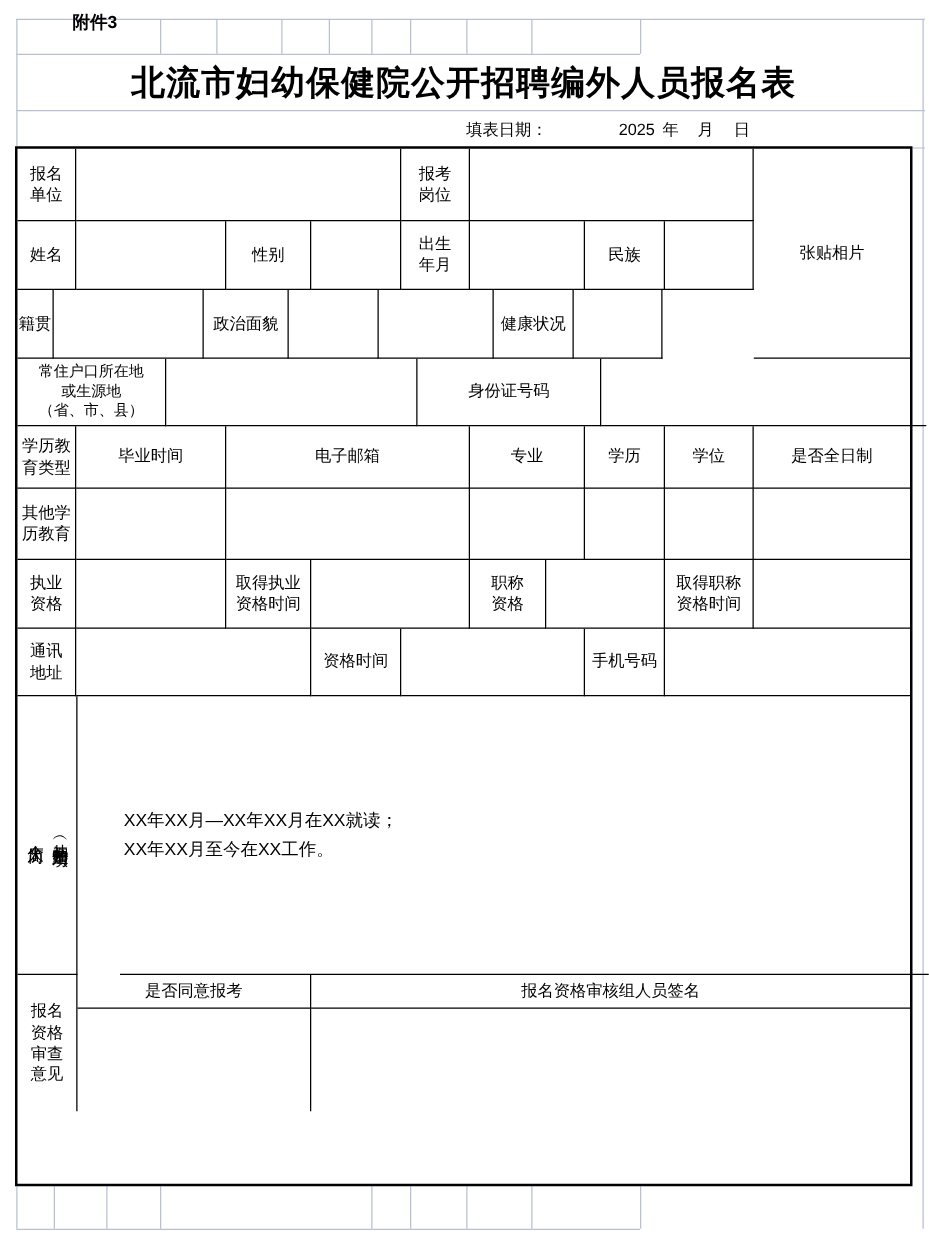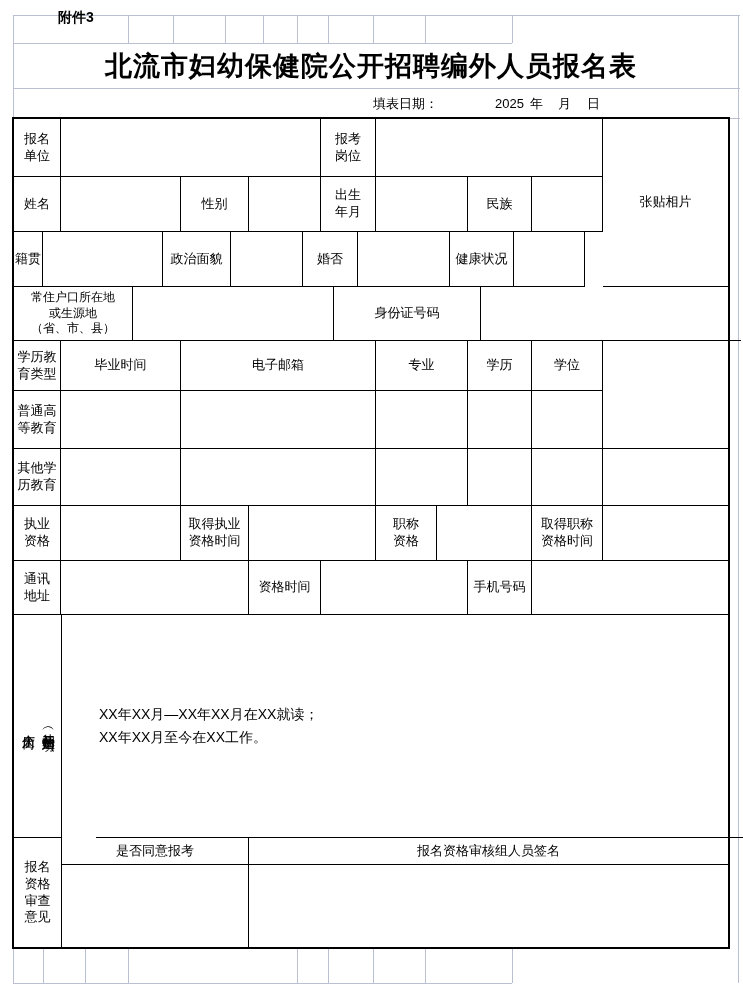--- a/index.html
+++ b/index.html
@@ -136,21 +136,20 @@
 年月</div>
         <div class="c" style="width:92px;height:55px"></div>
         <div class="c" style="width:64px;height:55px">民族</div>
         <div class="c" style="width:71px;height:55px"></div>
       </div>
       <div class="row" style="height:55px">
         <div class="c" style="width:29px;height:55px">籍贯</div>
         <div class="c" style="width:120px;height:55px"></div>
         <div class="c" style="width:68px;height:55px">政治面貌</div>
         <div class="c" style="width:72px;height:55px"></div>
-        <div class="c" style="width:55px;height:55px">婚否</div>
         <div class="c" style="width:92px;height:55px"></div>
         <div class="c" style="width:64px;height:55px">健康状况</div>
         <div class="c" style="width:71px;height:55px"></div>
       </div>
     </div>
     <div class="c nr" style="width:125px;height:168px">张贴相片</div>
   </div>
 
   <div class="row" style="height:54px">
     <div class="c" style="width:119px;height:54px;font-size:12px">常住户口所在地
@@ -162,32 +161,23 @@
   </div>
 
   <div class="row" style="height:50px">
     <div class="c" style="width:47px;height:50px">学历教
 育类型</div>
     <div class="c" style="width:120px;height:50px">毕业时间</div>
     <div class="c" style="width:195px;height:50px">电子邮箱</div>
     <div class="c" style="width:92px;height:50px">专业</div>
     <div class="c" style="width:64px;height:50px">学历</div>
     <div class="c" style="width:71px;height:50px">学位</div>
-  </div>
-
-  <div class="row" style="height:58px">
-    <div class="c" style="width:47px;height:58px">普通高
-等教育</div>
-    <div class="c" style="width:120px;height:58px"></div>
-    <div class="c" style="width:195px;height:58px"></div>
-    <div class="c" style="width:92px;height:58px"></div>
-    <div class="c" style="width:64px;height:58px"></div>
-    <div class="c" style="width:71px;height:58px"></div>
-    <div class="c nr" style="width:125px;height:58px"></div>
-  </div>
+    <div class="c nr" style="width:125px;height:50px">是否全日制</div>
+  </div>
+
 
   <div class="row" style="height:57px">
     <div class="c" style="width:47px;height:57px">其他学
 历教育</div>
     <div class="c" style="width:120px;height:57px"></div>
     <div class="c" style="width:195px;height:57px"></div>
     <div class="c" style="width:92px;height:57px"></div>
     <div class="c" style="width:64px;height:57px"></div>
     <div class="c" style="width:71px;height:57px"></div>
     <div class="c nr" style="width:125px;height:57px"></div>

